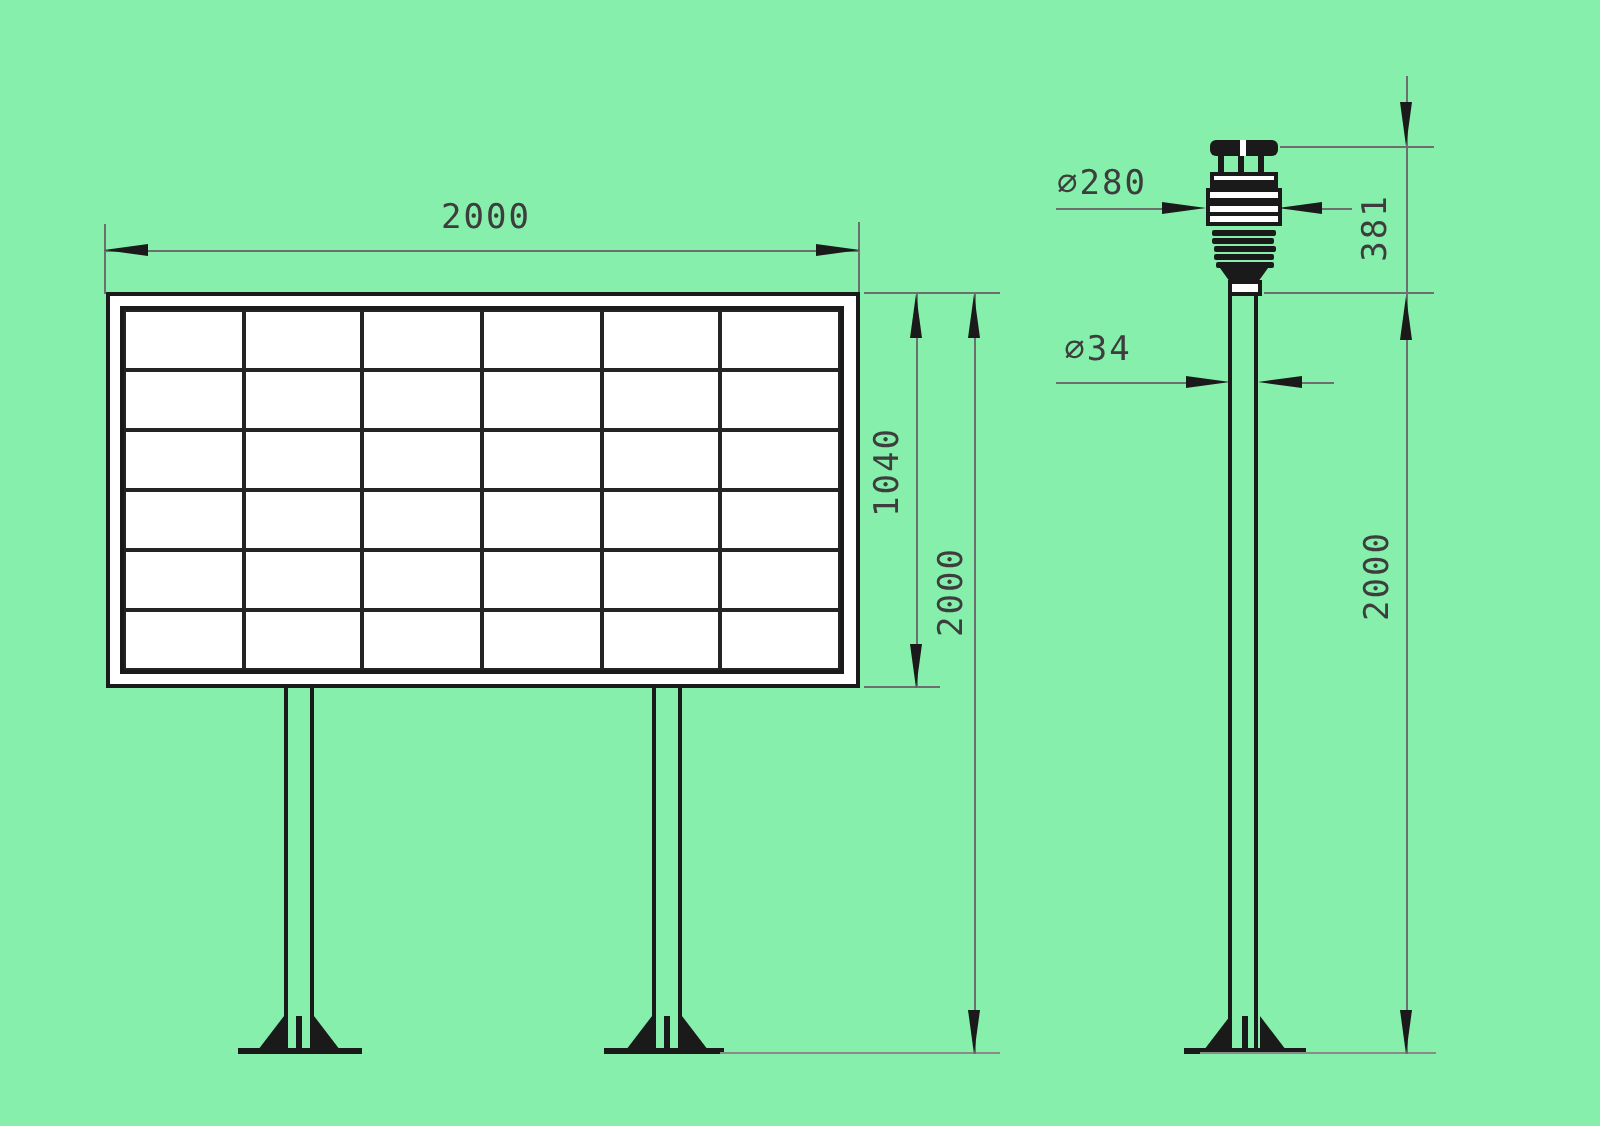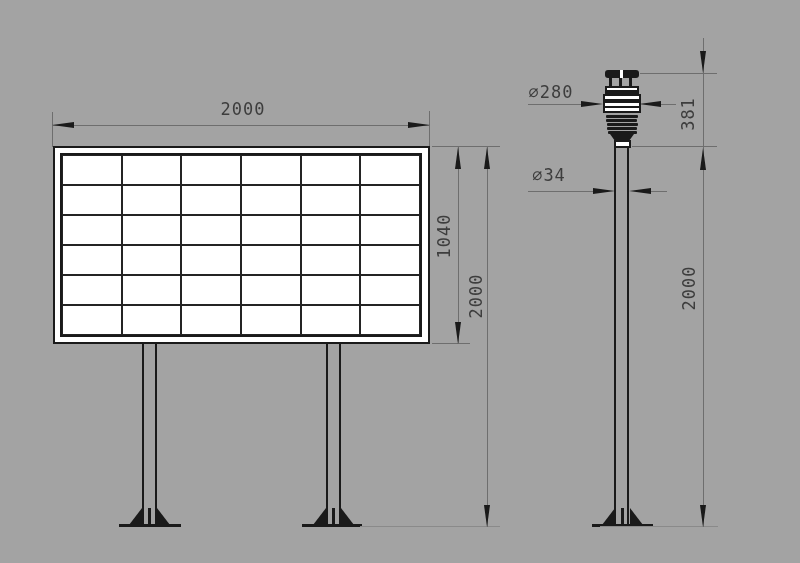--- a/index.html
+++ b/index.html
@@ -2,21 +2,21 @@
 <html style="--geo: #1a1a1a; --dim: #6e6e6e; --ground: #8a8a8a; --txt: #3d3d3d;"><head>
 <meta charset="utf-8">
 <style>
   :root{
     --geo:#1a1a1a;      
     --dim:#6e6e6e;      
     --ground:#8a8a8a;   
     --txt:#3d3d3d;      
   }
   html,body{margin:0;padding:0;background:#fff;}
-  #canvas{position:relative;width:800px;height:563px;background:#a3a3a3;overflow:hidden;
+  #canvas{position:relative;width:800px;height:563px;background:#86efac;overflow:hidden;
           font-family:"DejaVu Sans Mono","Liberation Mono",monospace;}
   
   .hl{position:absolute;height:1px;background:var(--dim);}
   .vl{position:absolute;width:1px;background:var(--dim);}
   .hl.ground{background:var(--ground);}
   
   .ar{position:absolute;width:0;height:0;}
   .ar.r{border-top:3px solid transparent;border-bottom:3px solid transparent;border-left:22px solid var(--geo);}
   .ar.l{border-top:3px solid transparent;border-bottom:3px solid transparent;border-right:22px solid var(--geo);}
   .ar.u{border-left:3px solid transparent;border-right:3px solid transparent;border-bottom:22px solid var(--geo);}

